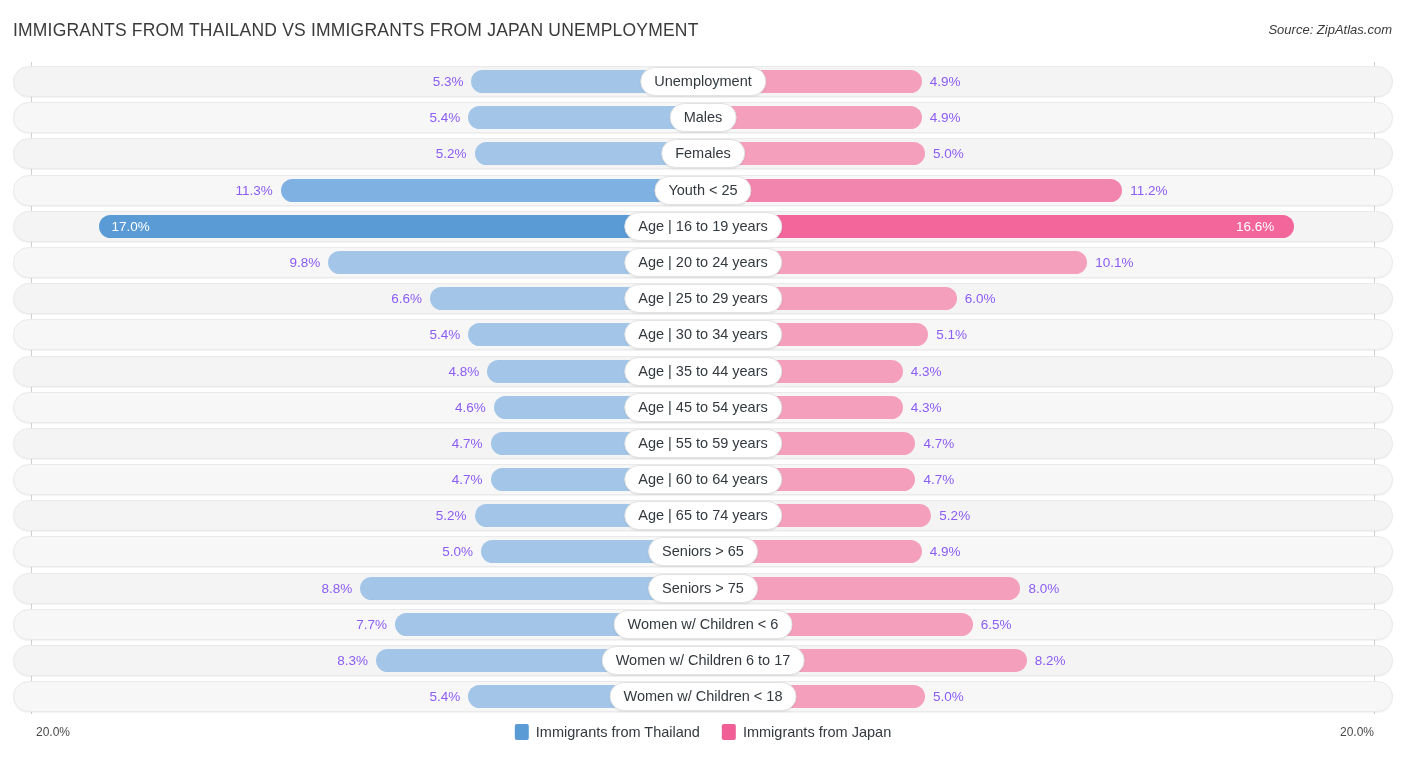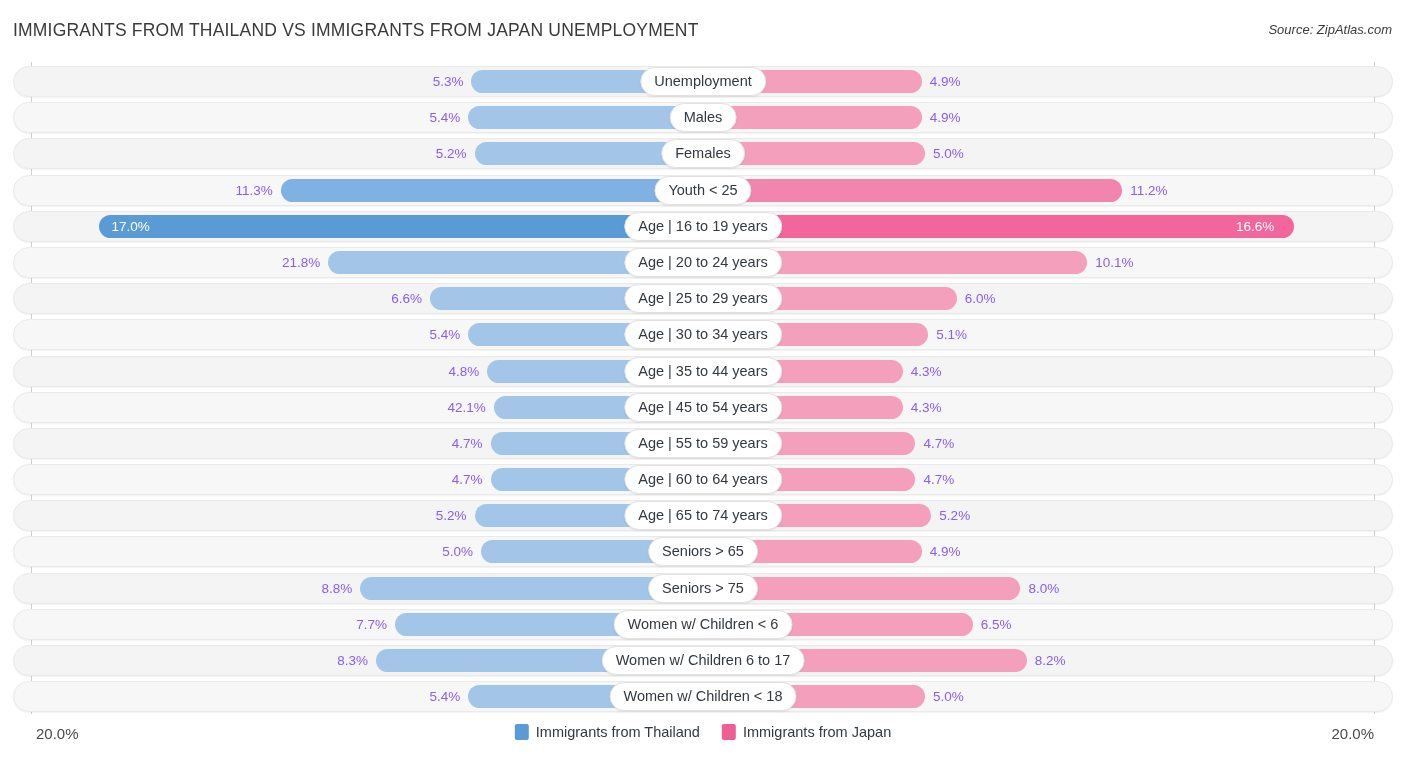--- a/index.html
+++ b/index.html
@@ -115,21 +115,21 @@
   }
   
   .footer {
     position: absolute;
     left: 0; bottom: 0;
     width: 1406px; height: 42px;
   }
   .axis-label {
     position: absolute;
     top: 10px;
-    font-size: 15px;
+    font-size: 12px;
     color: #4a4a4a;
     white-space: nowrap;
     text-align: right;
   }
   .axis-label-left  { left: 36px; }
   .axis-label-right { right: 32px; }
   .legend {
     position: absolute;
     top: 9px;
     left: 50%;
@@ -204,21 +204,21 @@
           <div class="row-track"></div>
           <div class="bar bar-left" style="left: 99.4px; width: 603.6px; background: rgb(91, 155, 213);"></div>
           <div class="val val-left inside" style="left: 111.4px;">17.0%</div>
           <div class="bar bar-right" style="left: 703px; width: 590.88px; background: rgb(242, 102, 155);"></div>
           <div class="val val-right inside" style="left: 1235.88px;">16.6%</div>
           <div class="center-pill" style="left: 703px;">Age | 16 to 19 years</div>
         </div>
         <div class="row alt">
           <div class="row-track"></div>
           <div class="bar bar-left" style="left: 328.36px; width: 374.64px; background: rgb(163, 198, 232);"></div>
-          <div class="val val-left" style="left: 220.36px; width: 100px;">21.8%</div>
+          <div class="val val-left" style="left: 220.36px; width: 100px;">9.8%</div>
           <div class="bar bar-right" style="left: 703px; width: 384.18px; background: rgb(244, 160, 189);"></div>
           <div class="val val-right" style="left: 1095.18px;">10.1%</div>
           <div class="center-pill" style="left: 703px;">Age | 20 to 24 years</div>
         </div>
         <div class="row">
           <div class="row-track"></div>
           <div class="bar bar-left" style="left: 430.12px; width: 272.88px; background: rgb(163, 198, 232);"></div>
           <div class="val val-left" style="left: 322.12px; width: 100px;">6.6%</div>
           <div class="bar bar-right" style="left: 703px; width: 253.8px; background: rgb(244, 160, 189);"></div>
           <div class="val val-right" style="left: 964.8px;">6.0%</div>
@@ -236,21 +236,21 @@
           <div class="row-track"></div>
           <div class="bar bar-left" style="left: 487.36px; width: 215.64px; background: rgb(163, 198, 232);"></div>
           <div class="val val-left" style="left: 379.36px; width: 100px;">4.8%</div>
           <div class="bar bar-right" style="left: 703px; width: 199.74px; background: rgb(244, 160, 189);"></div>
           <div class="val val-right" style="left: 910.74px;">4.3%</div>
           <div class="center-pill" style="left: 703px;">Age | 35 to 44 years</div>
         </div>
         <div class="row alt">
           <div class="row-track"></div>
           <div class="bar bar-left" style="left: 493.72px; width: 209.28px; background: rgb(163, 198, 232);"></div>
-          <div class="val val-left" style="left: 385.72px; width: 100px;">42.1%</div>
+          <div class="val val-left" style="left: 385.72px; width: 100px;">4.6%</div>
           <div class="bar bar-right" style="left: 703px; width: 199.74px; background: rgb(244, 160, 189);"></div>
           <div class="val val-right" style="left: 910.74px;">4.3%</div>
           <div class="center-pill" style="left: 703px;">Age | 45 to 54 years</div>
         </div>
         <div class="row">
           <div class="row-track"></div>
           <div class="bar bar-left" style="left: 490.54px; width: 212.46px; background: rgb(163, 198, 232);"></div>
           <div class="val val-left" style="left: 382.54px; width: 100px;">4.7%</div>
           <div class="bar bar-right" style="left: 703px; width: 212.46px; background: rgb(244, 160, 189);"></div>
           <div class="val val-right" style="left: 923.46px;">4.7%</div>

